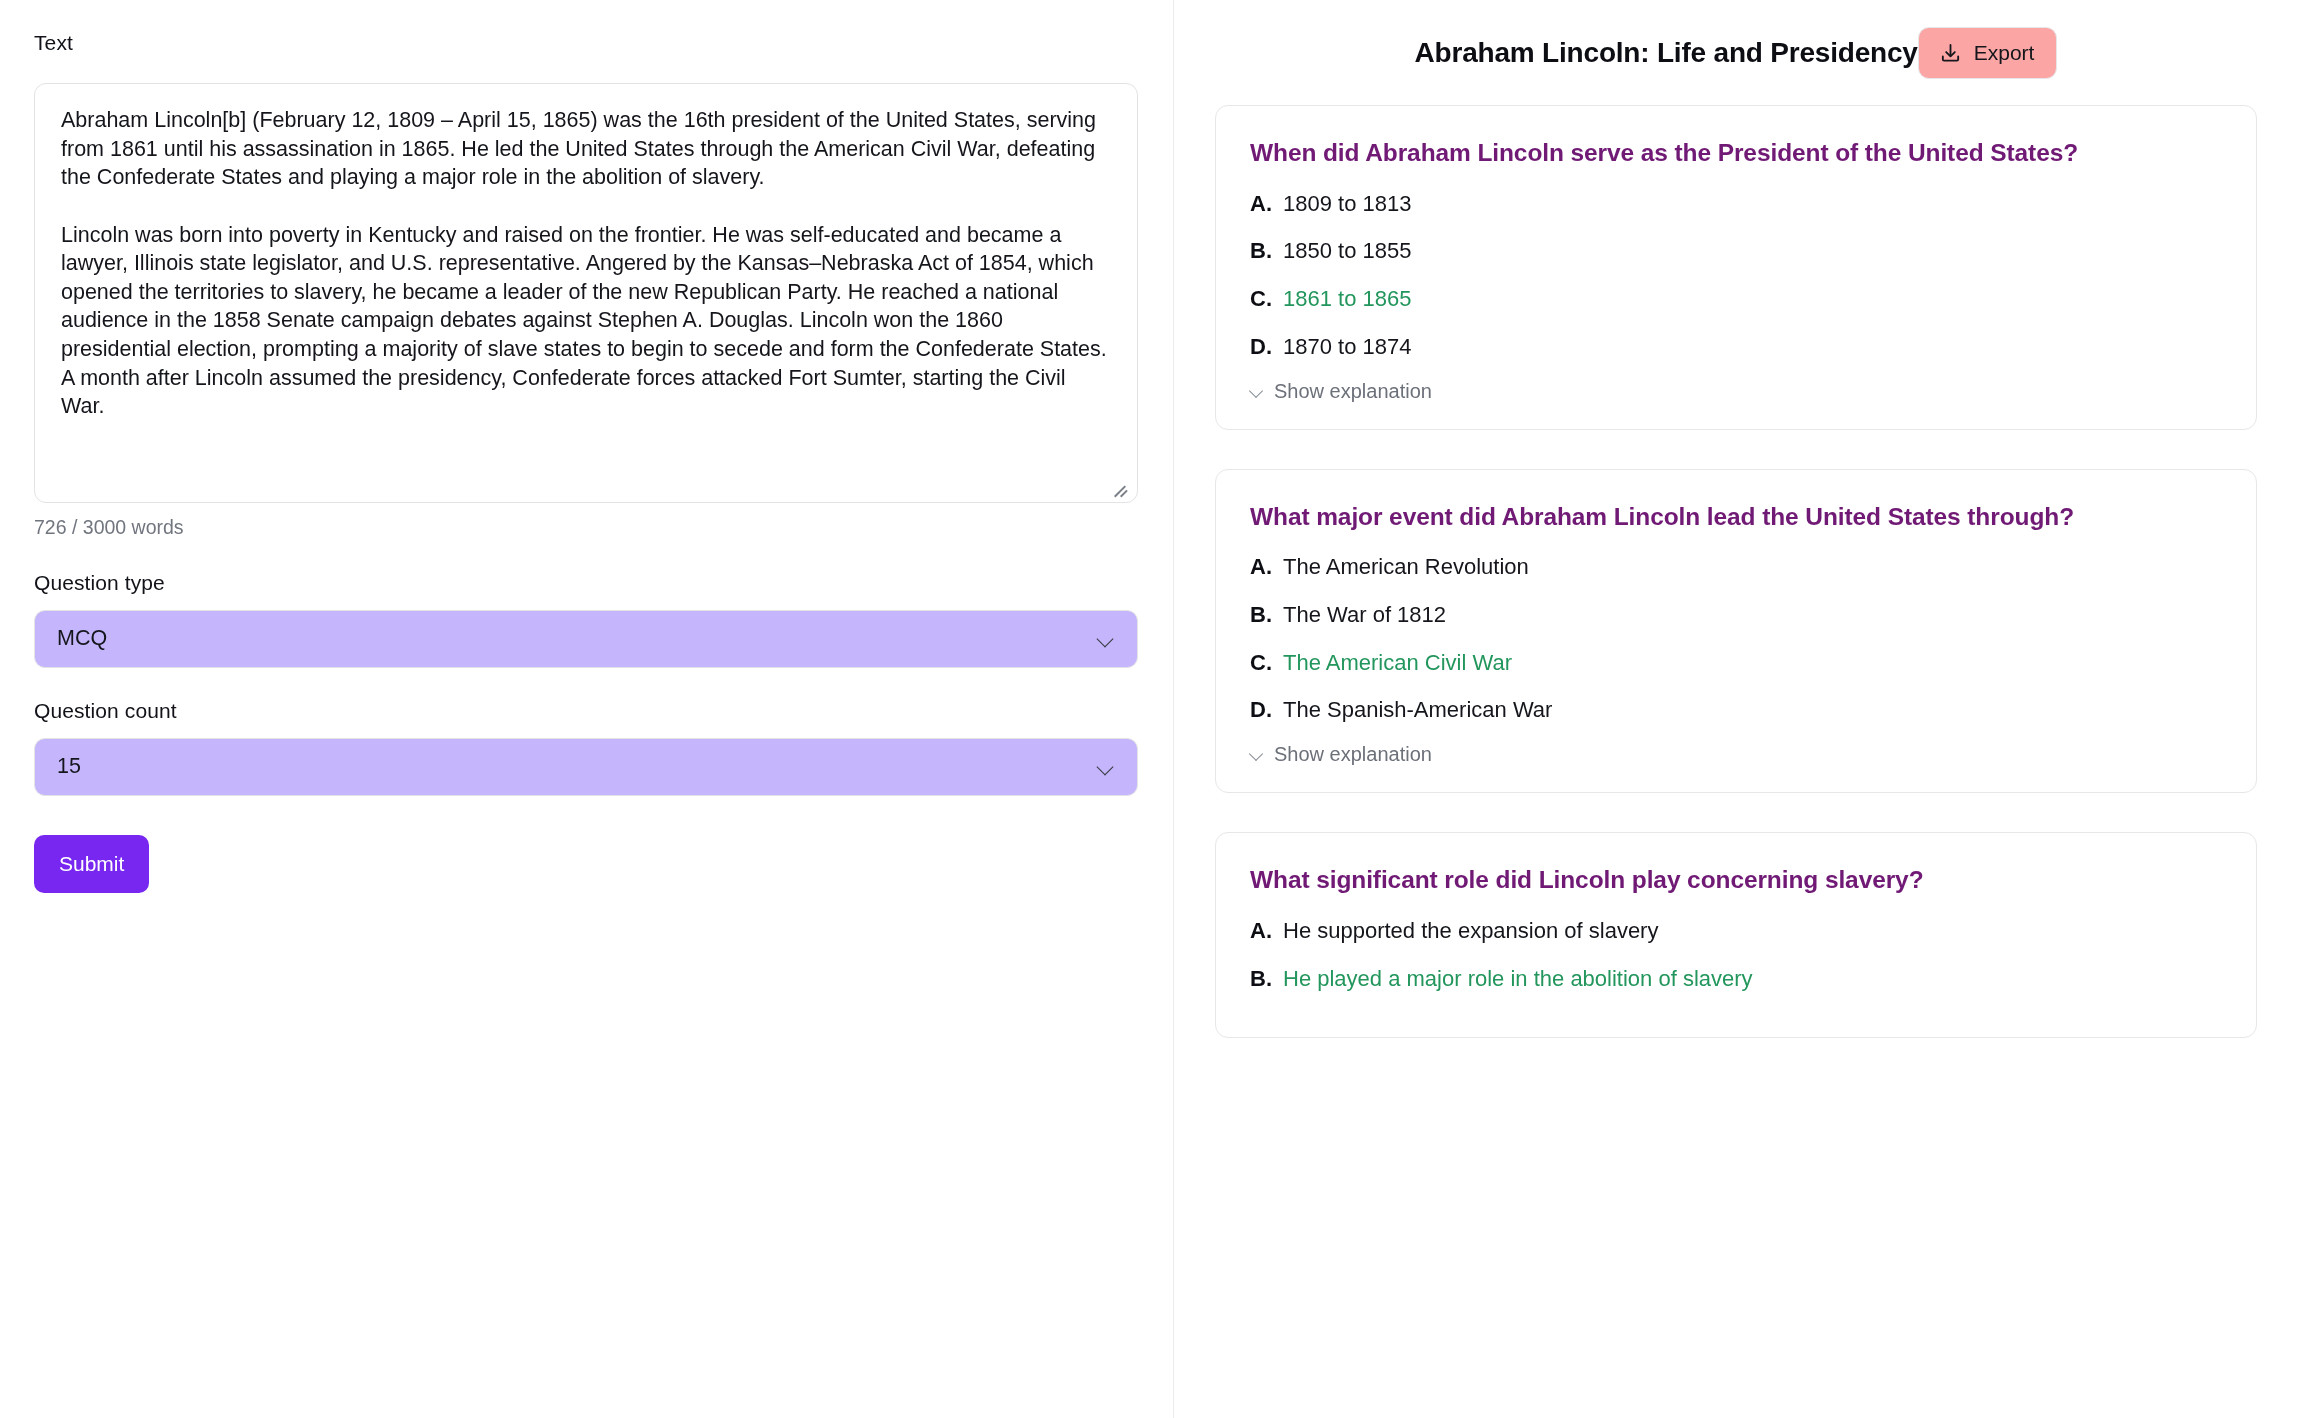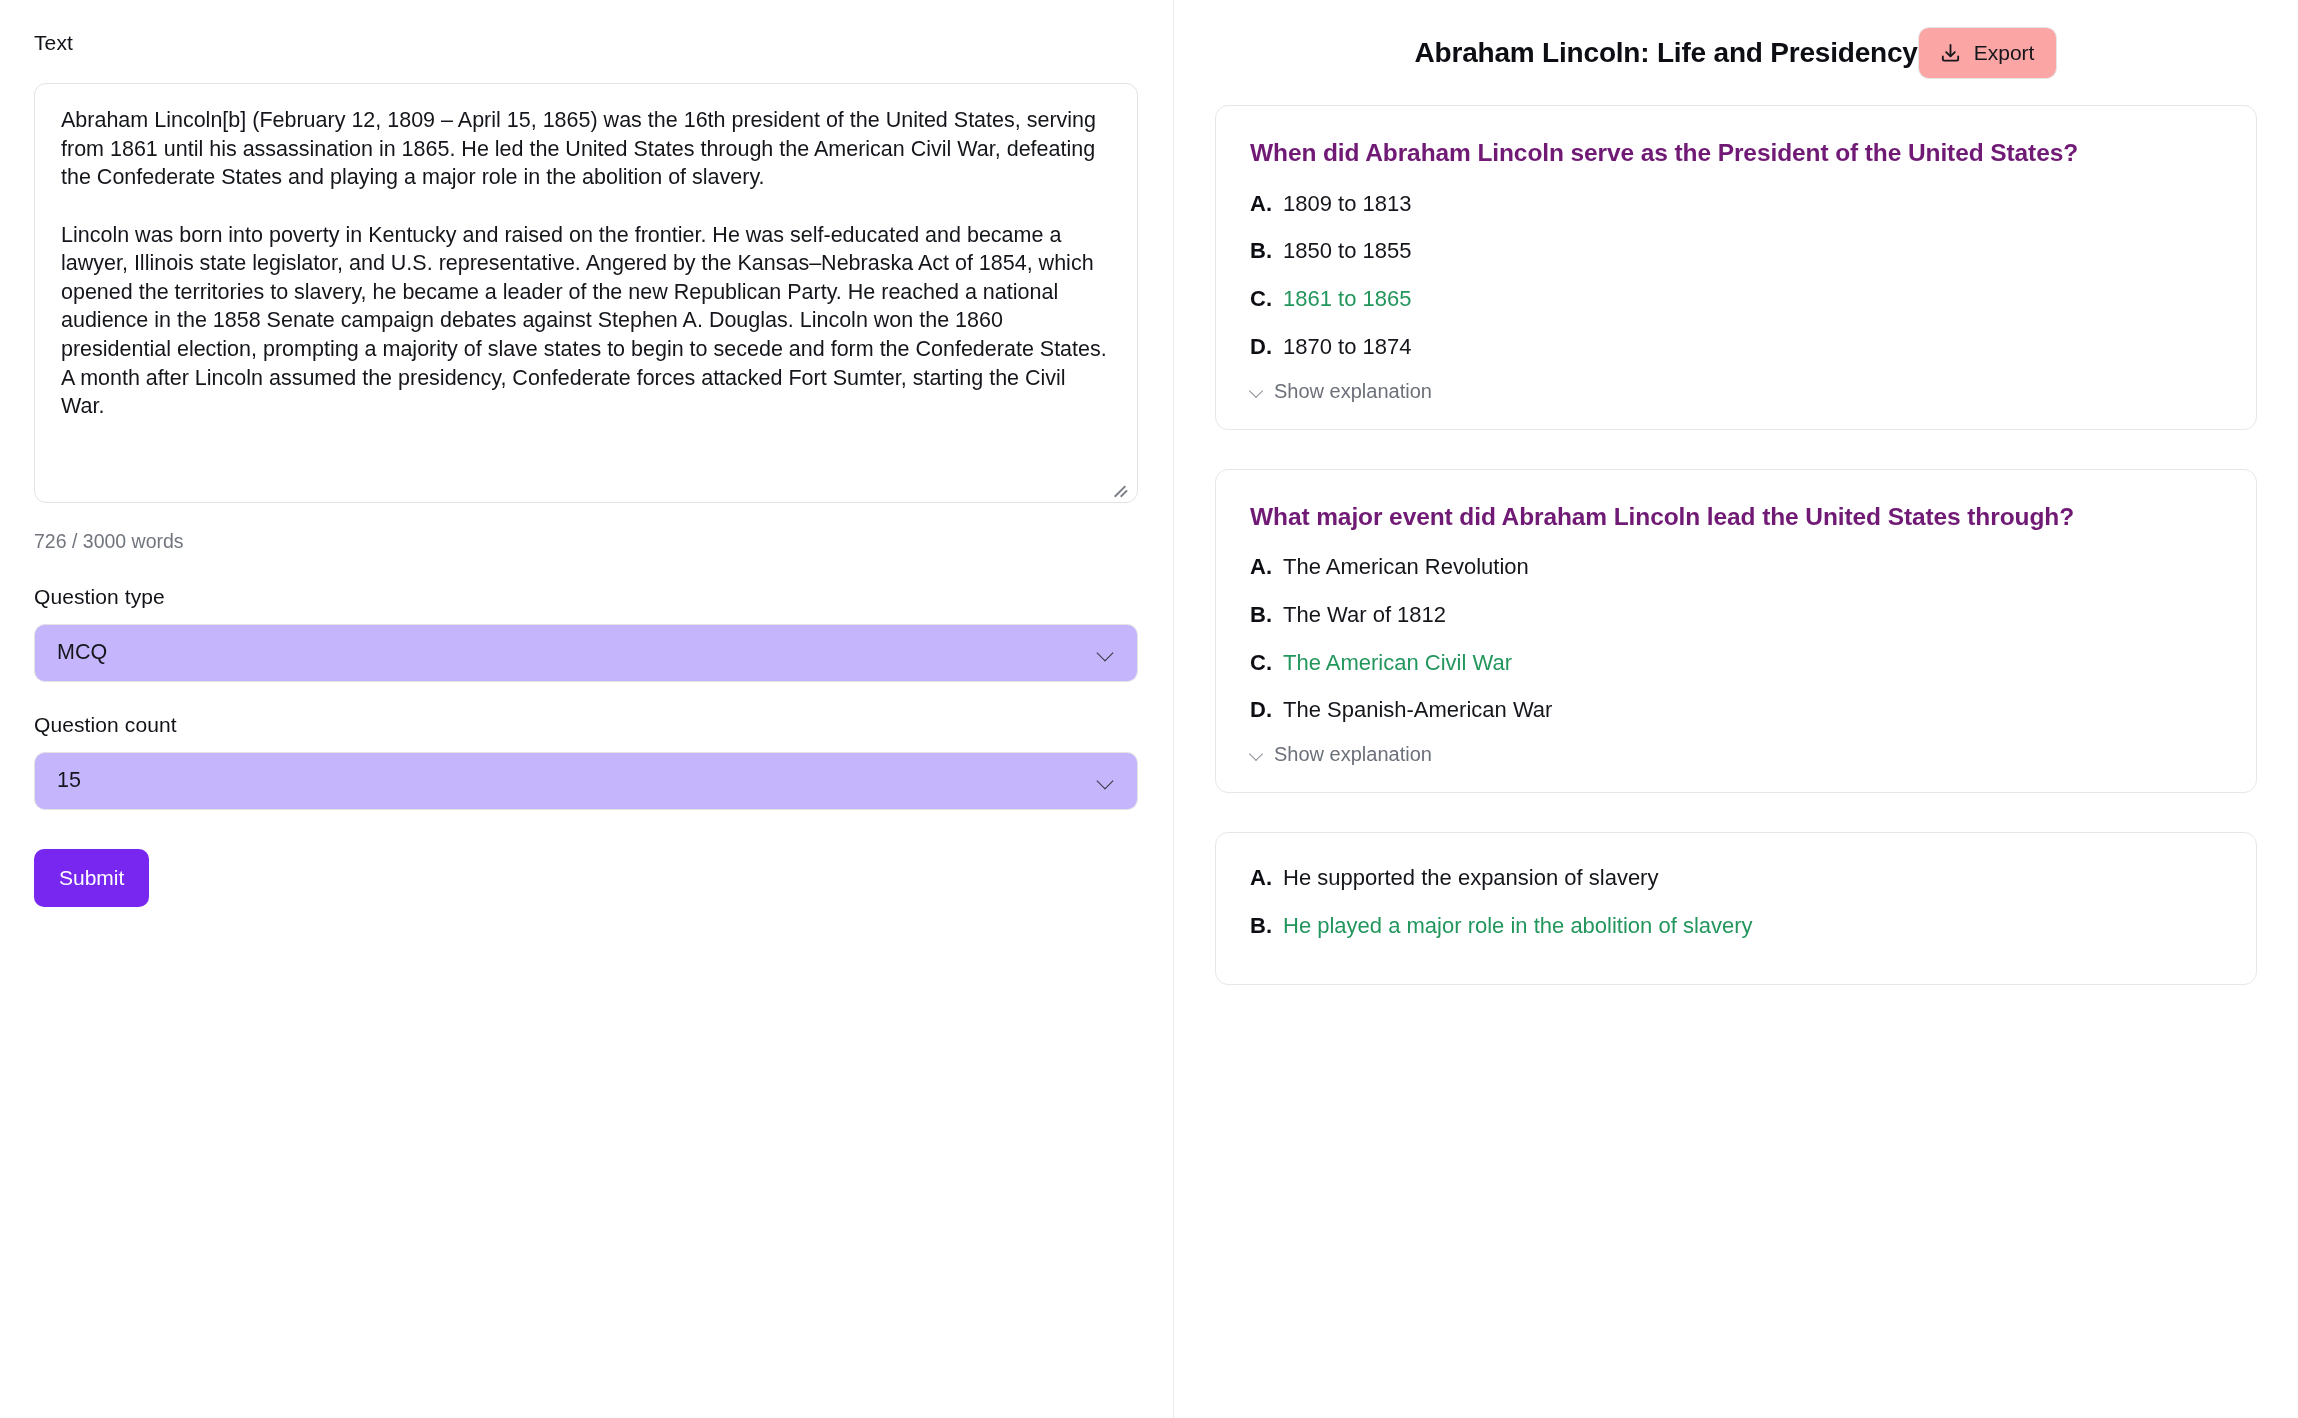--- a/index.html
+++ b/index.html
@@ -65,21 +65,21 @@
     display: block;
     height: 1.6px;
     background: #7b7f88;
     transform-origin: 0 0;
     transform: rotate(-45deg);
   }
   .resize-grip i.g1 { width: 15px; left: 0px;  top: 15px; }
   .resize-grip i.g2 { width: 9px;  left: 6px;  top: 15px; }
 
   .word-count {
-    margin-top: 27px;
+    margin-top: 13px;
     font-size: 19.5px;
     color: #71757e;
     line-height: 1.2;
   }
 
   .form-group { margin-top: 30px; }
   .form-group .field-label { margin-bottom: 15px; }
 
   .select-wrap { position: relative; width: 1104px; }
   .select-box {
@@ -327,20 +327,21 @@
           <div class="opt-row">
             <span class="opt-letter">D.</span>
             <span class="opt-text">The Spanish-American War</span>
           </div>
           <div class="show-exp">
             <span class="chev-sm"></span>
             <span>Show explanation</span>
           </div>
         </div>
         <div class="q-card">
+          <div class="q-text">What significant role did Lincoln play concerning slavery?</div>
           <div class="opt-row">
             <span class="opt-letter">A.</span>
             <span class="opt-text">He supported the expansion of slavery</span>
           </div>
           <div class="opt-row correct">
             <span class="opt-letter">B.</span>
             <span class="opt-text">He played a major role in the abolition of slavery</span>
           </div>
         </div>
       </div>

